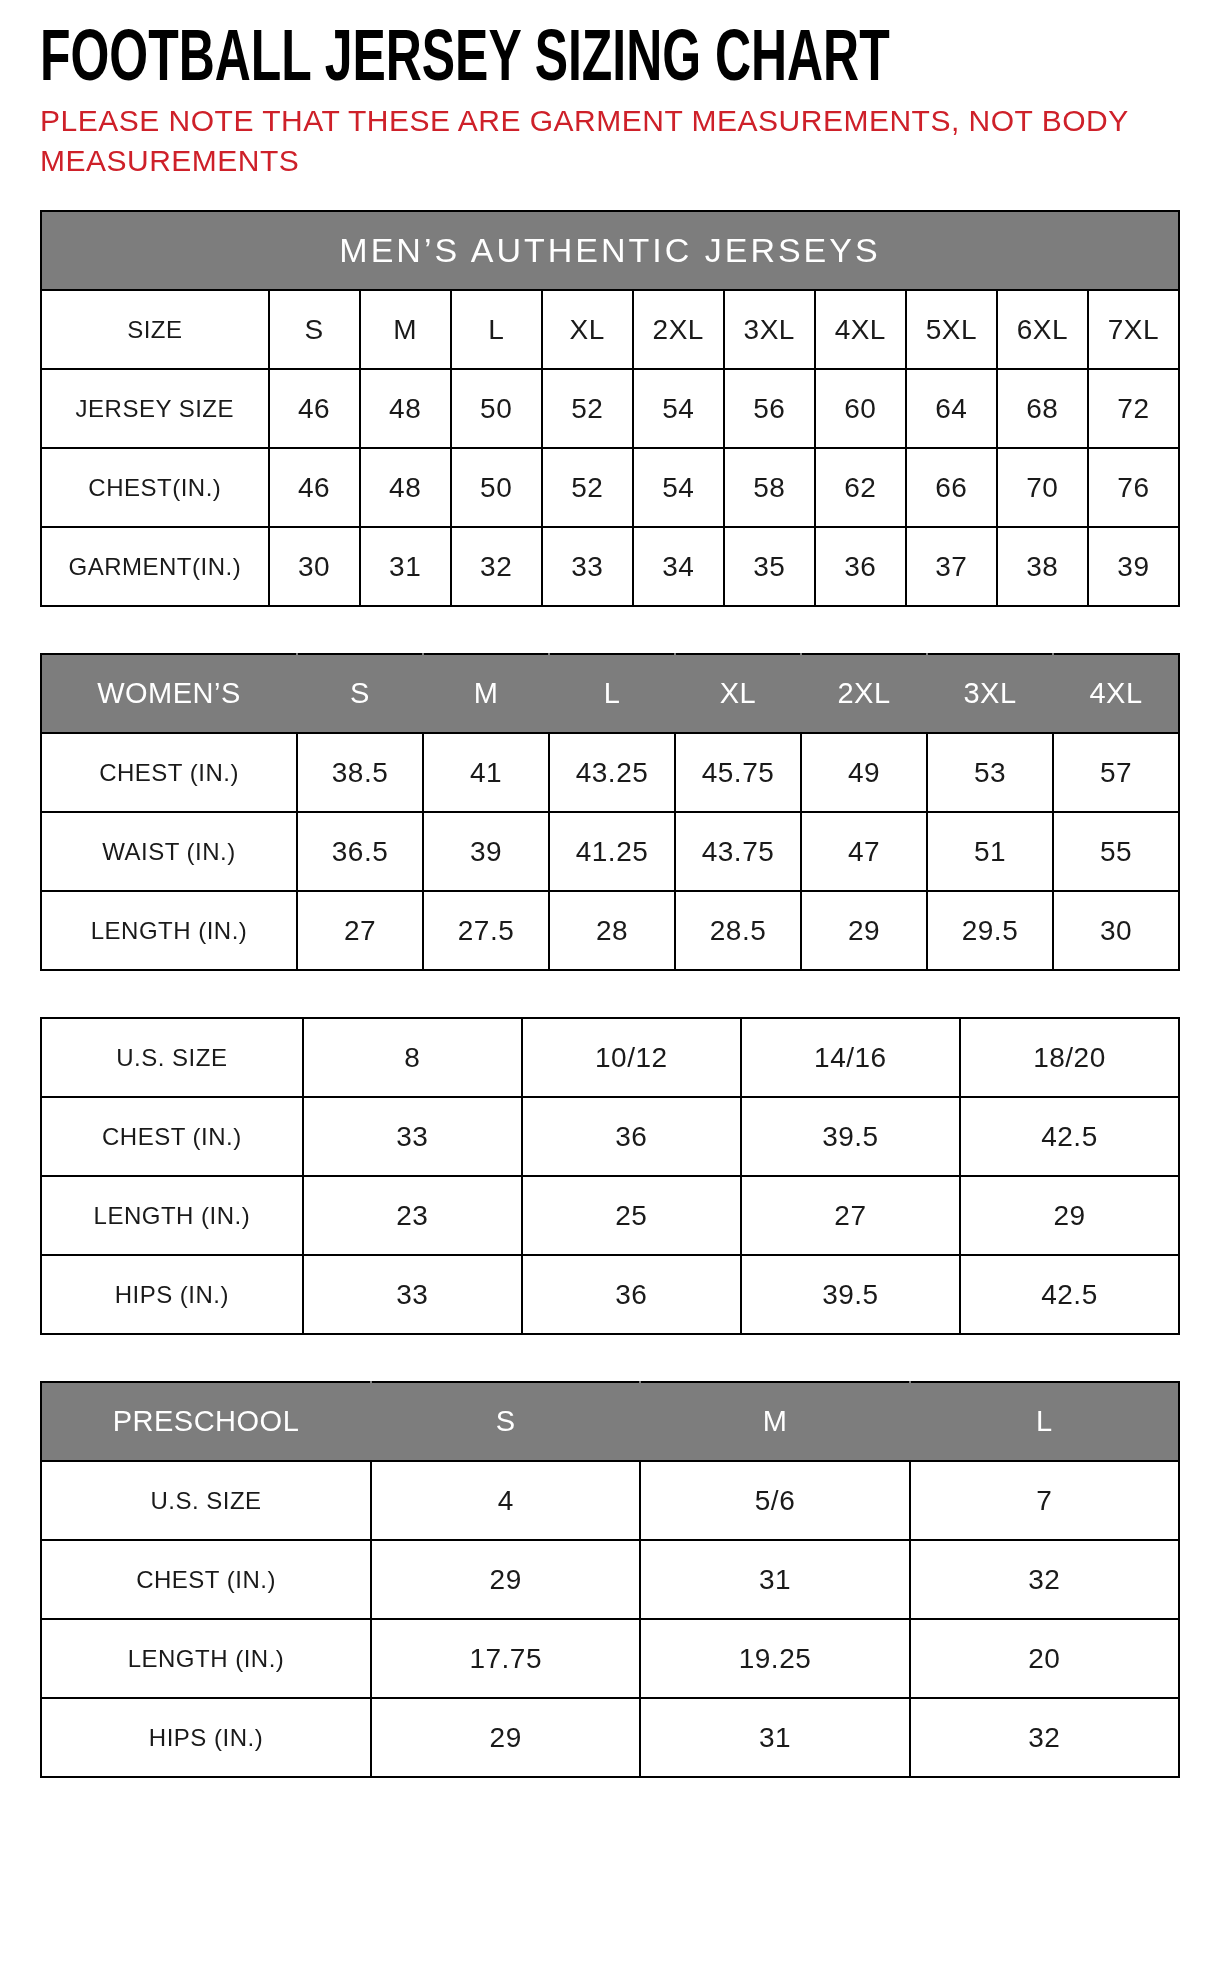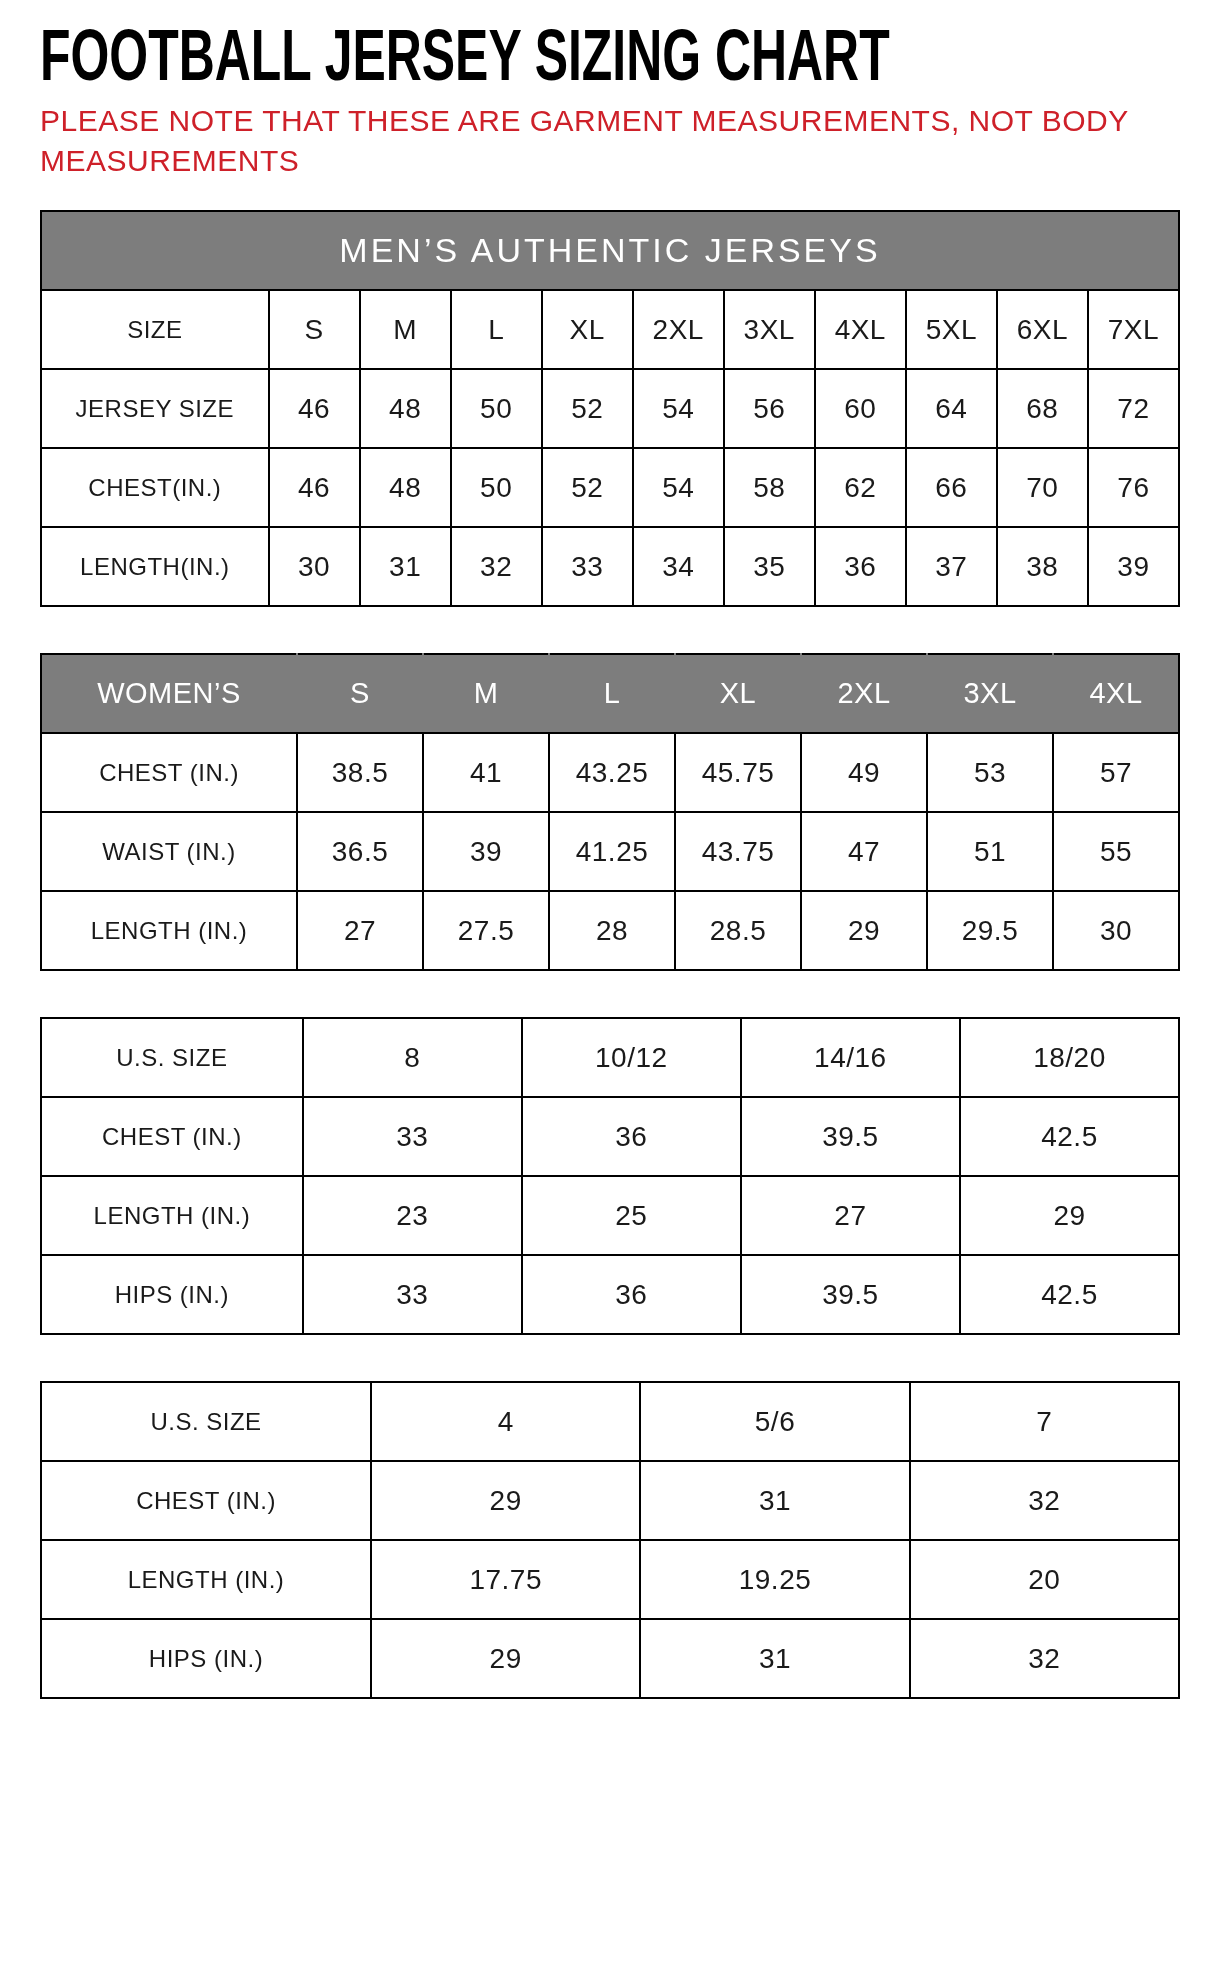--- a/index.html
+++ b/index.html
@@ -132,21 +132,21 @@
         <td>50</td>
         <td>52</td>
         <td>54</td>
         <td>58</td>
         <td>62</td>
         <td>66</td>
         <td>70</td>
         <td>76</td>
       </tr>
       <tr class="body">
-        <td class="lbl">LENGTH(IN.)</td>
+        <td class="lbl">GARMENT(IN.)</td>
         <td>30</td>
         <td>31</td>
         <td>32</td>
         <td>33</td>
         <td>34</td>
         <td>35</td>
         <td>36</td>
         <td>37</td>
         <td>38</td>
         <td>39</td>
@@ -239,20 +239,26 @@
       </tr>
     </tbody>
 </table>
 
 <table class="chart t-pre">
   <colgroup>
       <col class="col-label">
       <col span="3">
     </colgroup>
   <tbody>
+      <tr class="hdr">
+        <td class="lbl">PRESCHOOL</td>
+        <td>S</td>
+        <td>M</td>
+        <td>L</td>
+      </tr>
       <tr class="body">
         <td class="lbl">U.S. SIZE</td>
         <td>4</td>
         <td>5/6</td>
         <td>7</td>
       </tr>
       <tr class="body">
         <td class="lbl">CHEST (IN.)</td>
         <td>29</td>
         <td>31</td>

